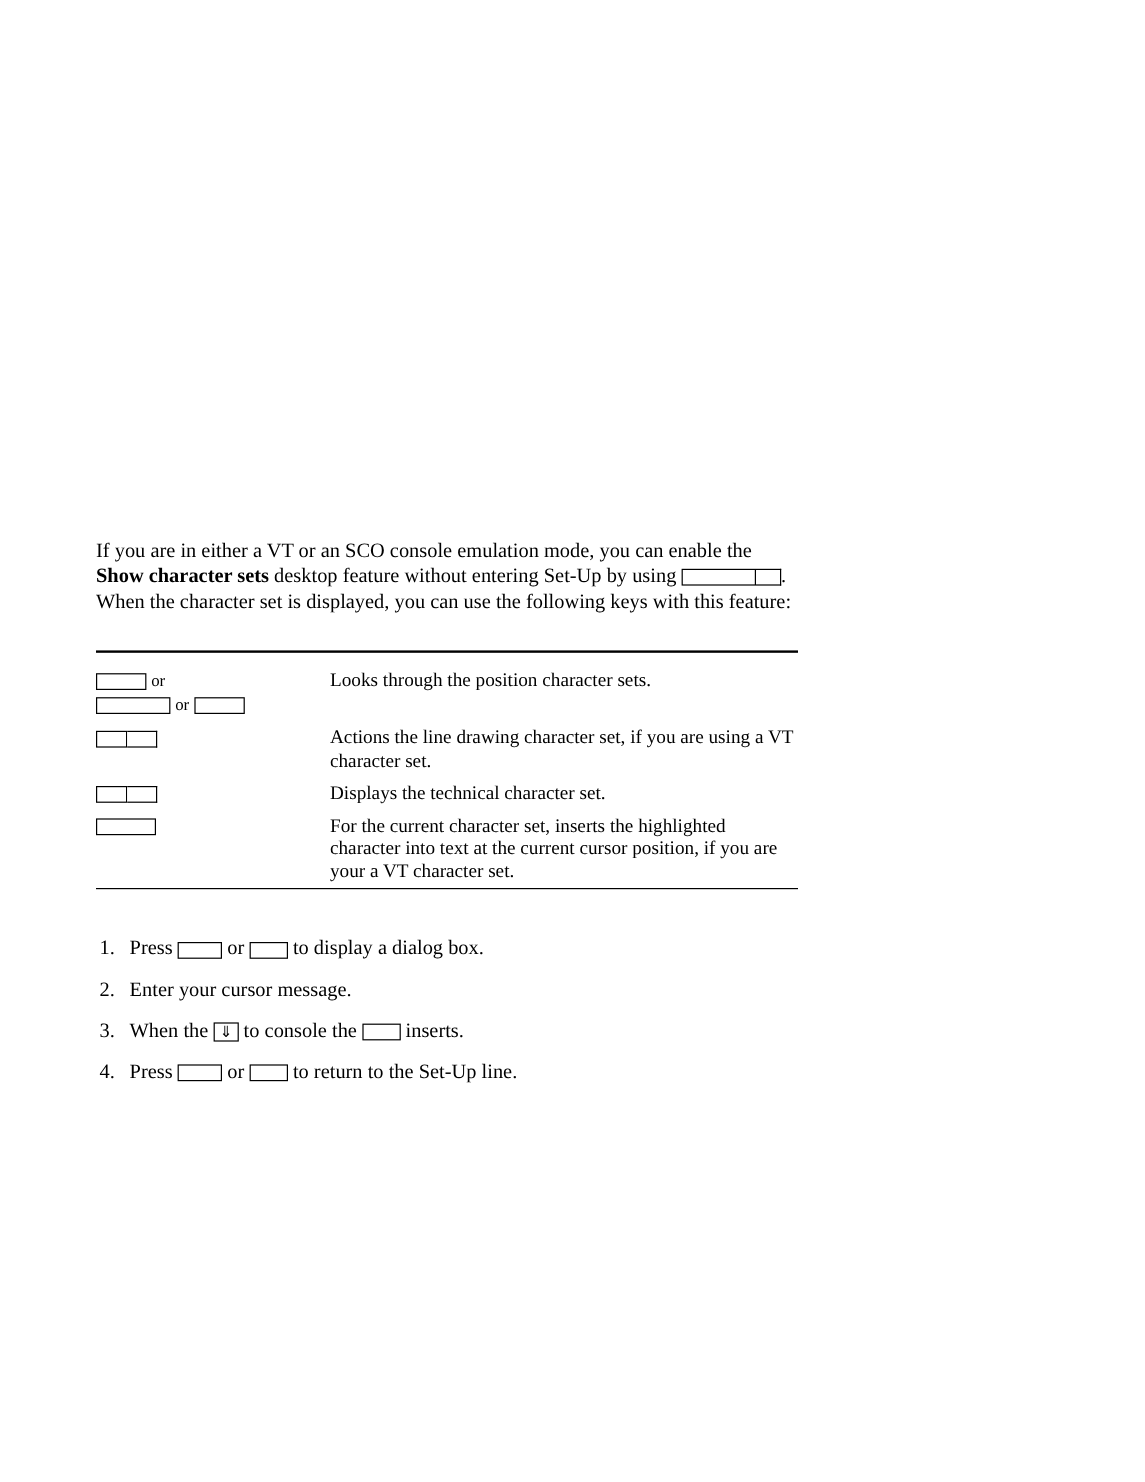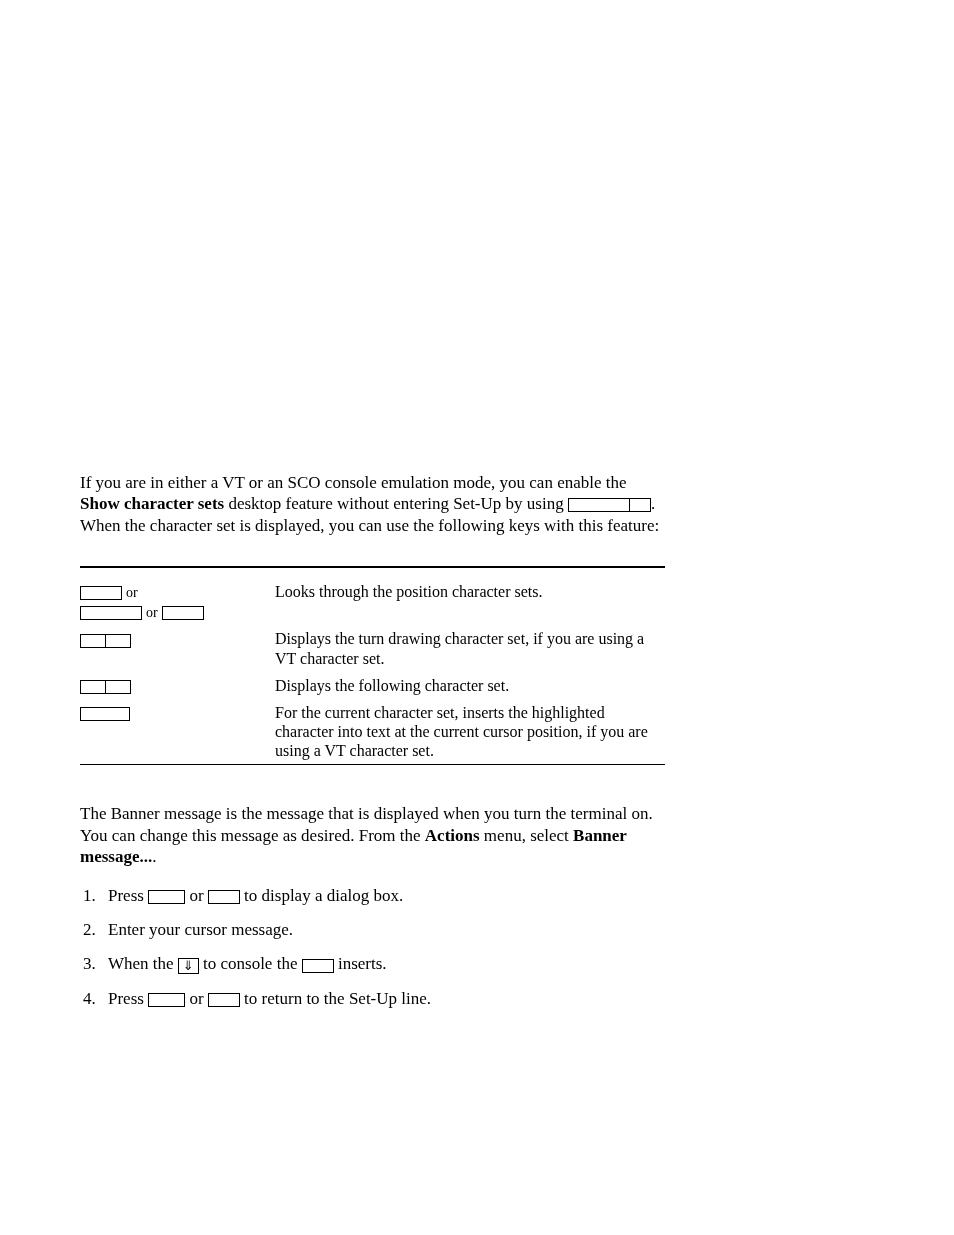--- a/index.html
+++ b/index.html
@@ -9,21 +9,21 @@
       padding: 0;
       width: 954px;
       height: 1235px;
       position: relative;
       font-size: 17px;
       color: #000;
     }
     .content {
       position: absolute;
       left: 80px;
-      top: 472px;
+      top: 448px;
       width: 585px;
     }
     .intro-paragraph {
       line-height: 1.25;
     }
     .bold {
       font-weight: bold;
     }
     .keybox {
       display: inline-block;
@@ -123,43 +123,40 @@
         <td class="left-col">
           <span class="keybox" style="width:40px;"></span> <span style="font-size:14px;">or</span><br>
           <span class="keybox" style="width:60px;"></span> <span style="font-size:14px;">or</span> <span class="keybox" style="width:40px;"></span>
         </td>
         <td class="right-col">Looks through the position character sets.</td>
       </tr>
       <tr>
         <td class="left-col">
           <span class="keybox-pair"><span class="keybox"></span><span class="keybox"></span></span>
         </td>
-        <td class="right-col">Displays the turn drawing character set, if you are using a VT character set.</td>
+        <td class="right-col">Actions the line drawing character set, if you are using a VT character set.</td>
       </tr>
       <tr>
         <td class="left-col">
           <span class="keybox-pair"><span class="keybox"></span><span class="keybox"></span></span>
         </td>
-        <td class="right-col">Displays the following character set.</td>
+        <td class="right-col">Displays the technical character set.</td>
       </tr>
       <tr>
         <td class="left-col">
           <span class="keybox" style="width:48px;"></span>
         </td>
-        <td class="right-col">For the current character set, inserts the highlighted character into text at the current cursor position, if you are using a VT character set.</td>
+        <td class="right-col">For the current character set, inserts the highlighted character into text at the current cursor position, if you are your a VT character set.</td>
       </tr>
     </tbody>
       </table>
     <hr class="thin">
   </div>
 
   <div class="banner-section">
-    <div class="banner-intro">
-      <span>The Banner message is the message that is displayed when you turn the terminal on. You can change this message as desired. From the </span><span class="bold">Actions</span><span> menu, select </span><span class="bold">Banner message...</span><span>.</span>
-    </div>
 
     <ol>
       <li>
         <span>Press </span><span class="keybox keybox-small"></span><span> or </span><span class="keybox keybox-tiny"></span><span> to display a dialog box.</span>
       </li>
       <li>
         <span>Enter your cursor message.</span>
       </li>
       <li>
         <span>When the </span><span class="arrow-key">⇓</span><span> to console the </span><span class="keybox keybox-tiny"></span><span> inserts.</span>

